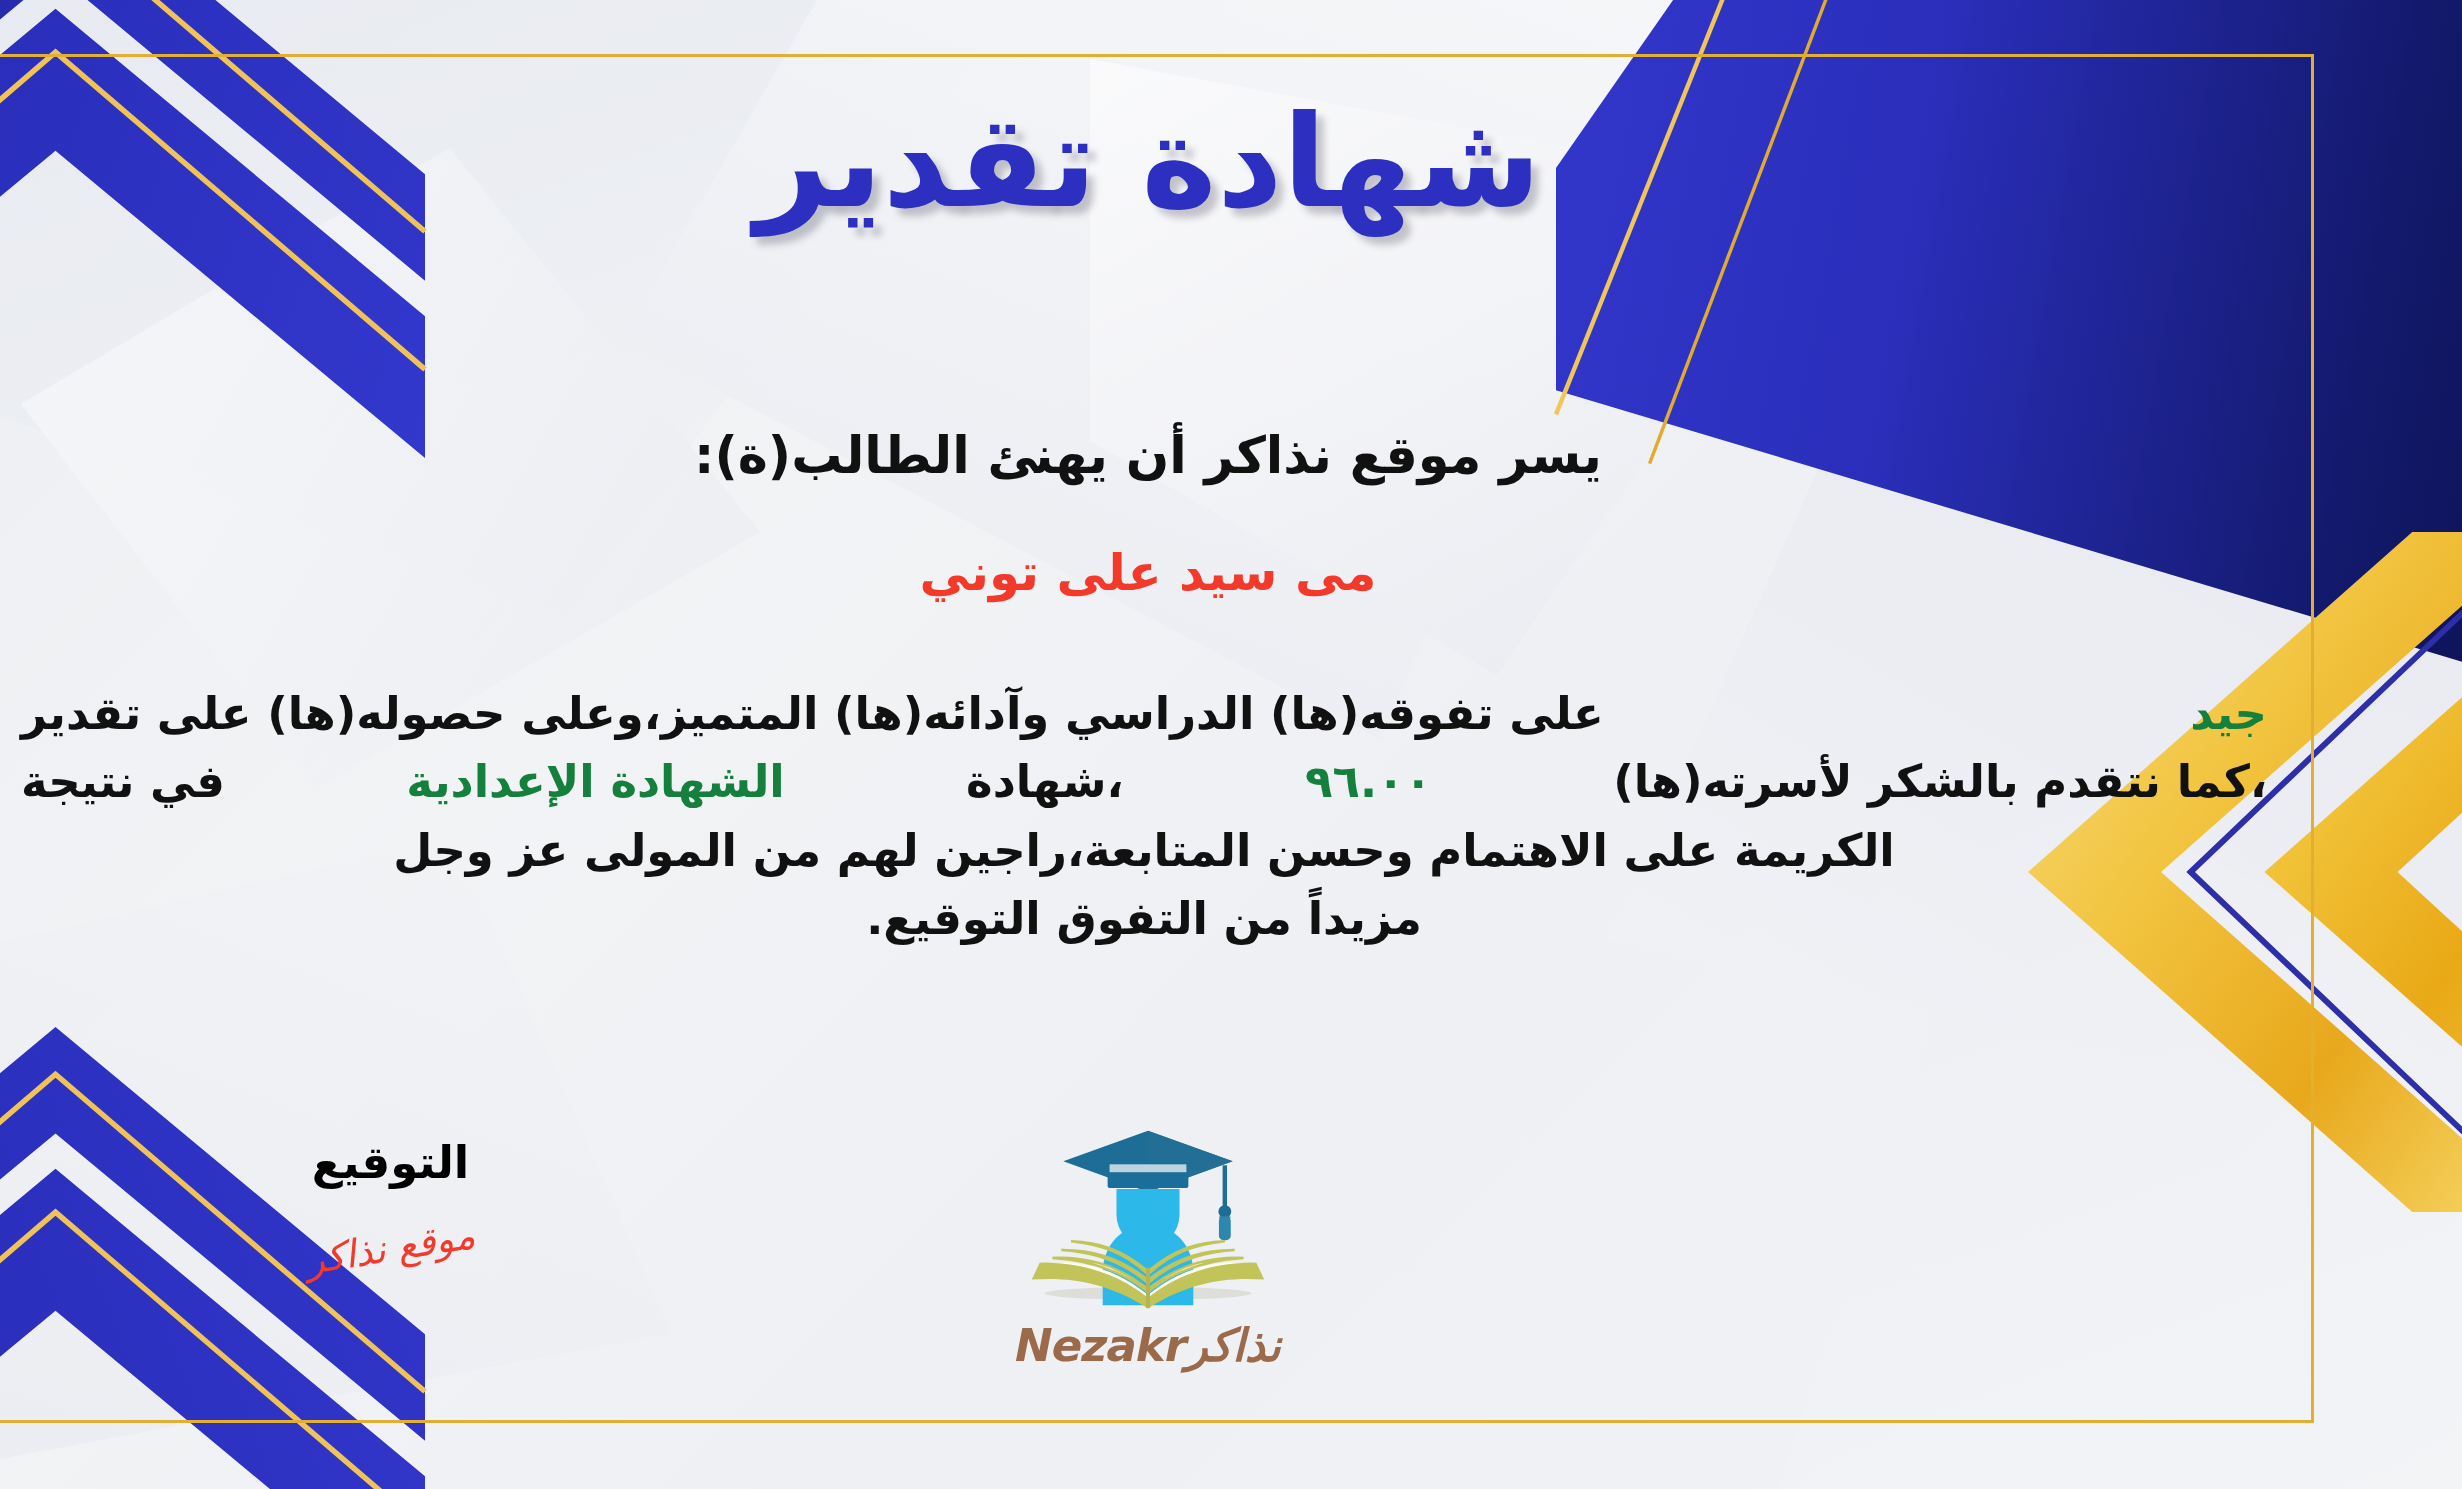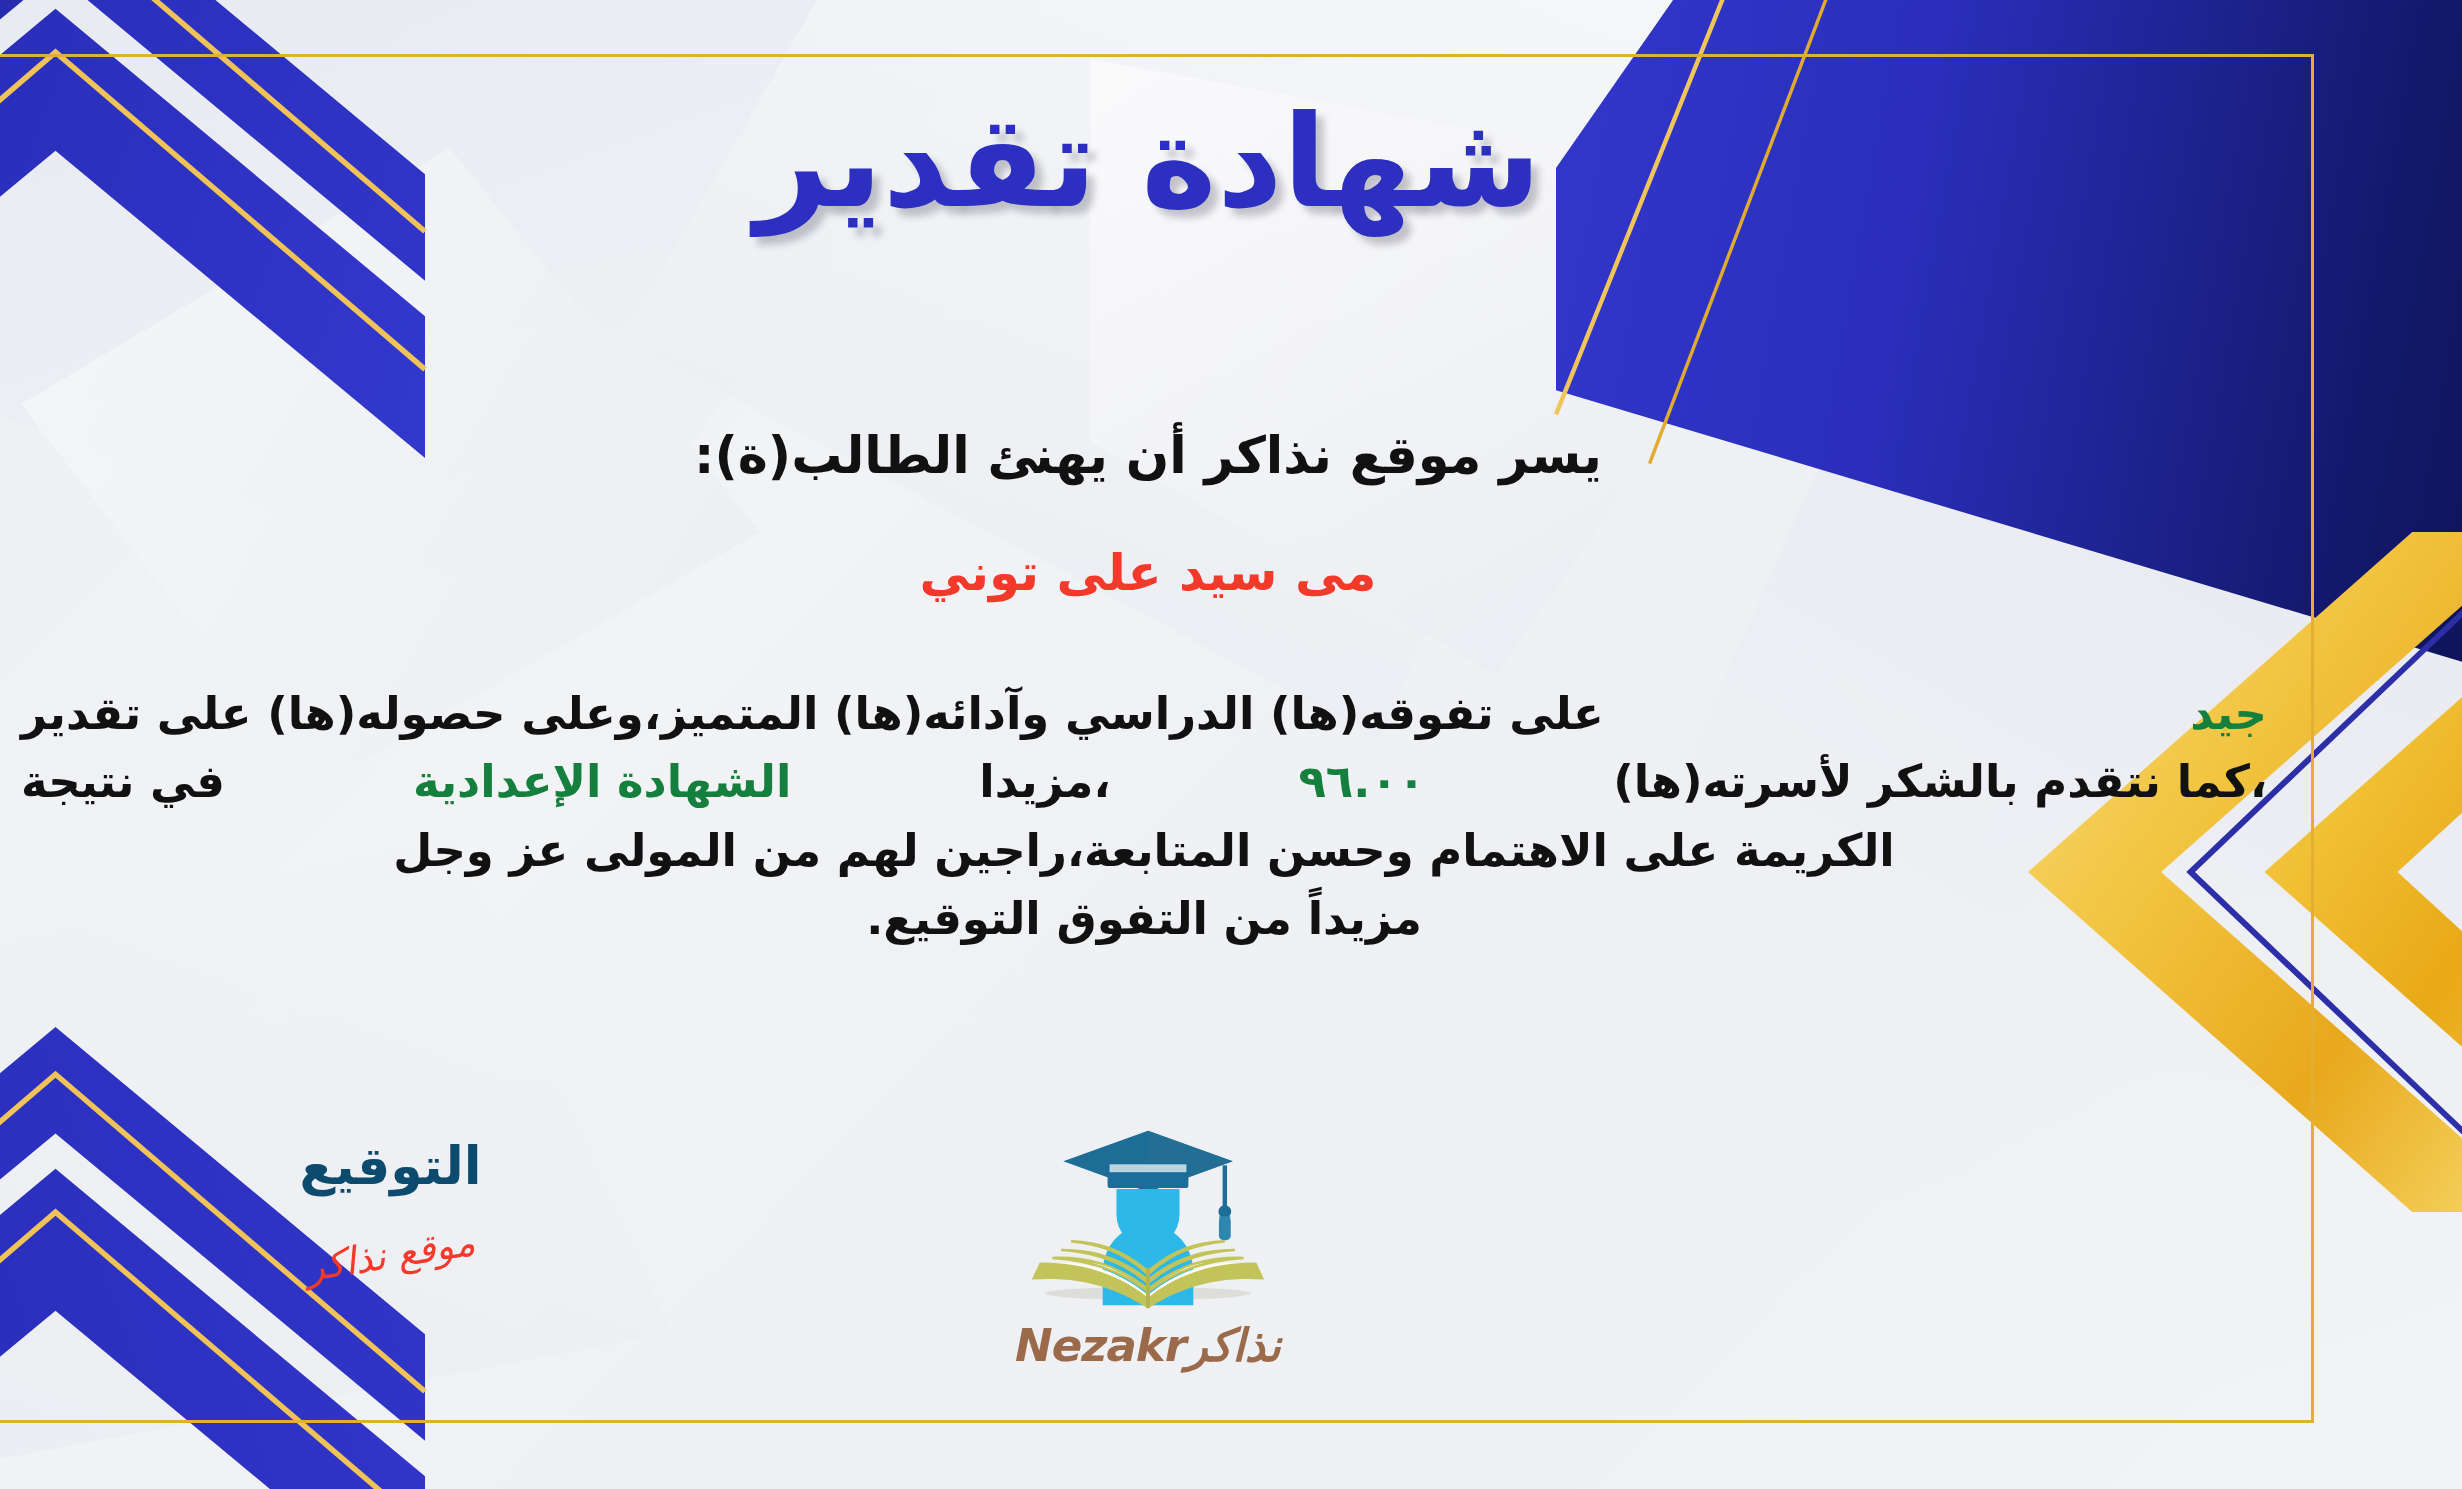--- a/index.html
+++ b/index.html
@@ -231,23 +231,23 @@
 
   .signature-block {
     position: absolute;
     top: 1138px;
     left: 384px;
     width: 345px;
     text-align: center;
     direction: rtl;
   }
   .signature-label {
-    font-size: 52px;
-    font-weight: 700;
-    color: #0c4a6e;
+    font-size: 45px;
+    font-weight: 700;
+    color: #000000;
     line-height: 1.1;
   }
   .signature-mark {
     margin-top: 38px;
     font-family: "DejaVu Serif", "Liberation Serif", serif;
     font-size: 38px;
     font-weight: 400;
     font-style: italic;
     color: #f3392a;
     transform: rotate(-9deg);
@@ -338,21 +338,21 @@
     <div class="body-block">
 
       <div class="body-line justified">
         <span class="hl-red">جيد</span>
         <span>على تفوقه(ها) الدراسي وآدائه(ها) المتميز،وعلى حصوله(ها) على تقدير</span>
       </div>
 
       <div class="body-line justified">
         <span>،كما نتقدم بالشكر لأسرته(ها)</span>
         <span class="hl-red">٩٦.٠٠</span>
-        <span>،مزيدا</span>
+        <span>،شهادة</span>
         <span class="hl-red">الشهادة الإعدادية</span>
         <span>في نتيجة</span>
       </div>
 
       <div class="body-line">الكريمة على الاهتمام وحسن المتابعة،راجين لهم من المولى عز وجل</div>
 
       <div class="body-line">مزيداً من التفوق التوقيع.</div>
     </div>
 
     <div class="signature-block">

